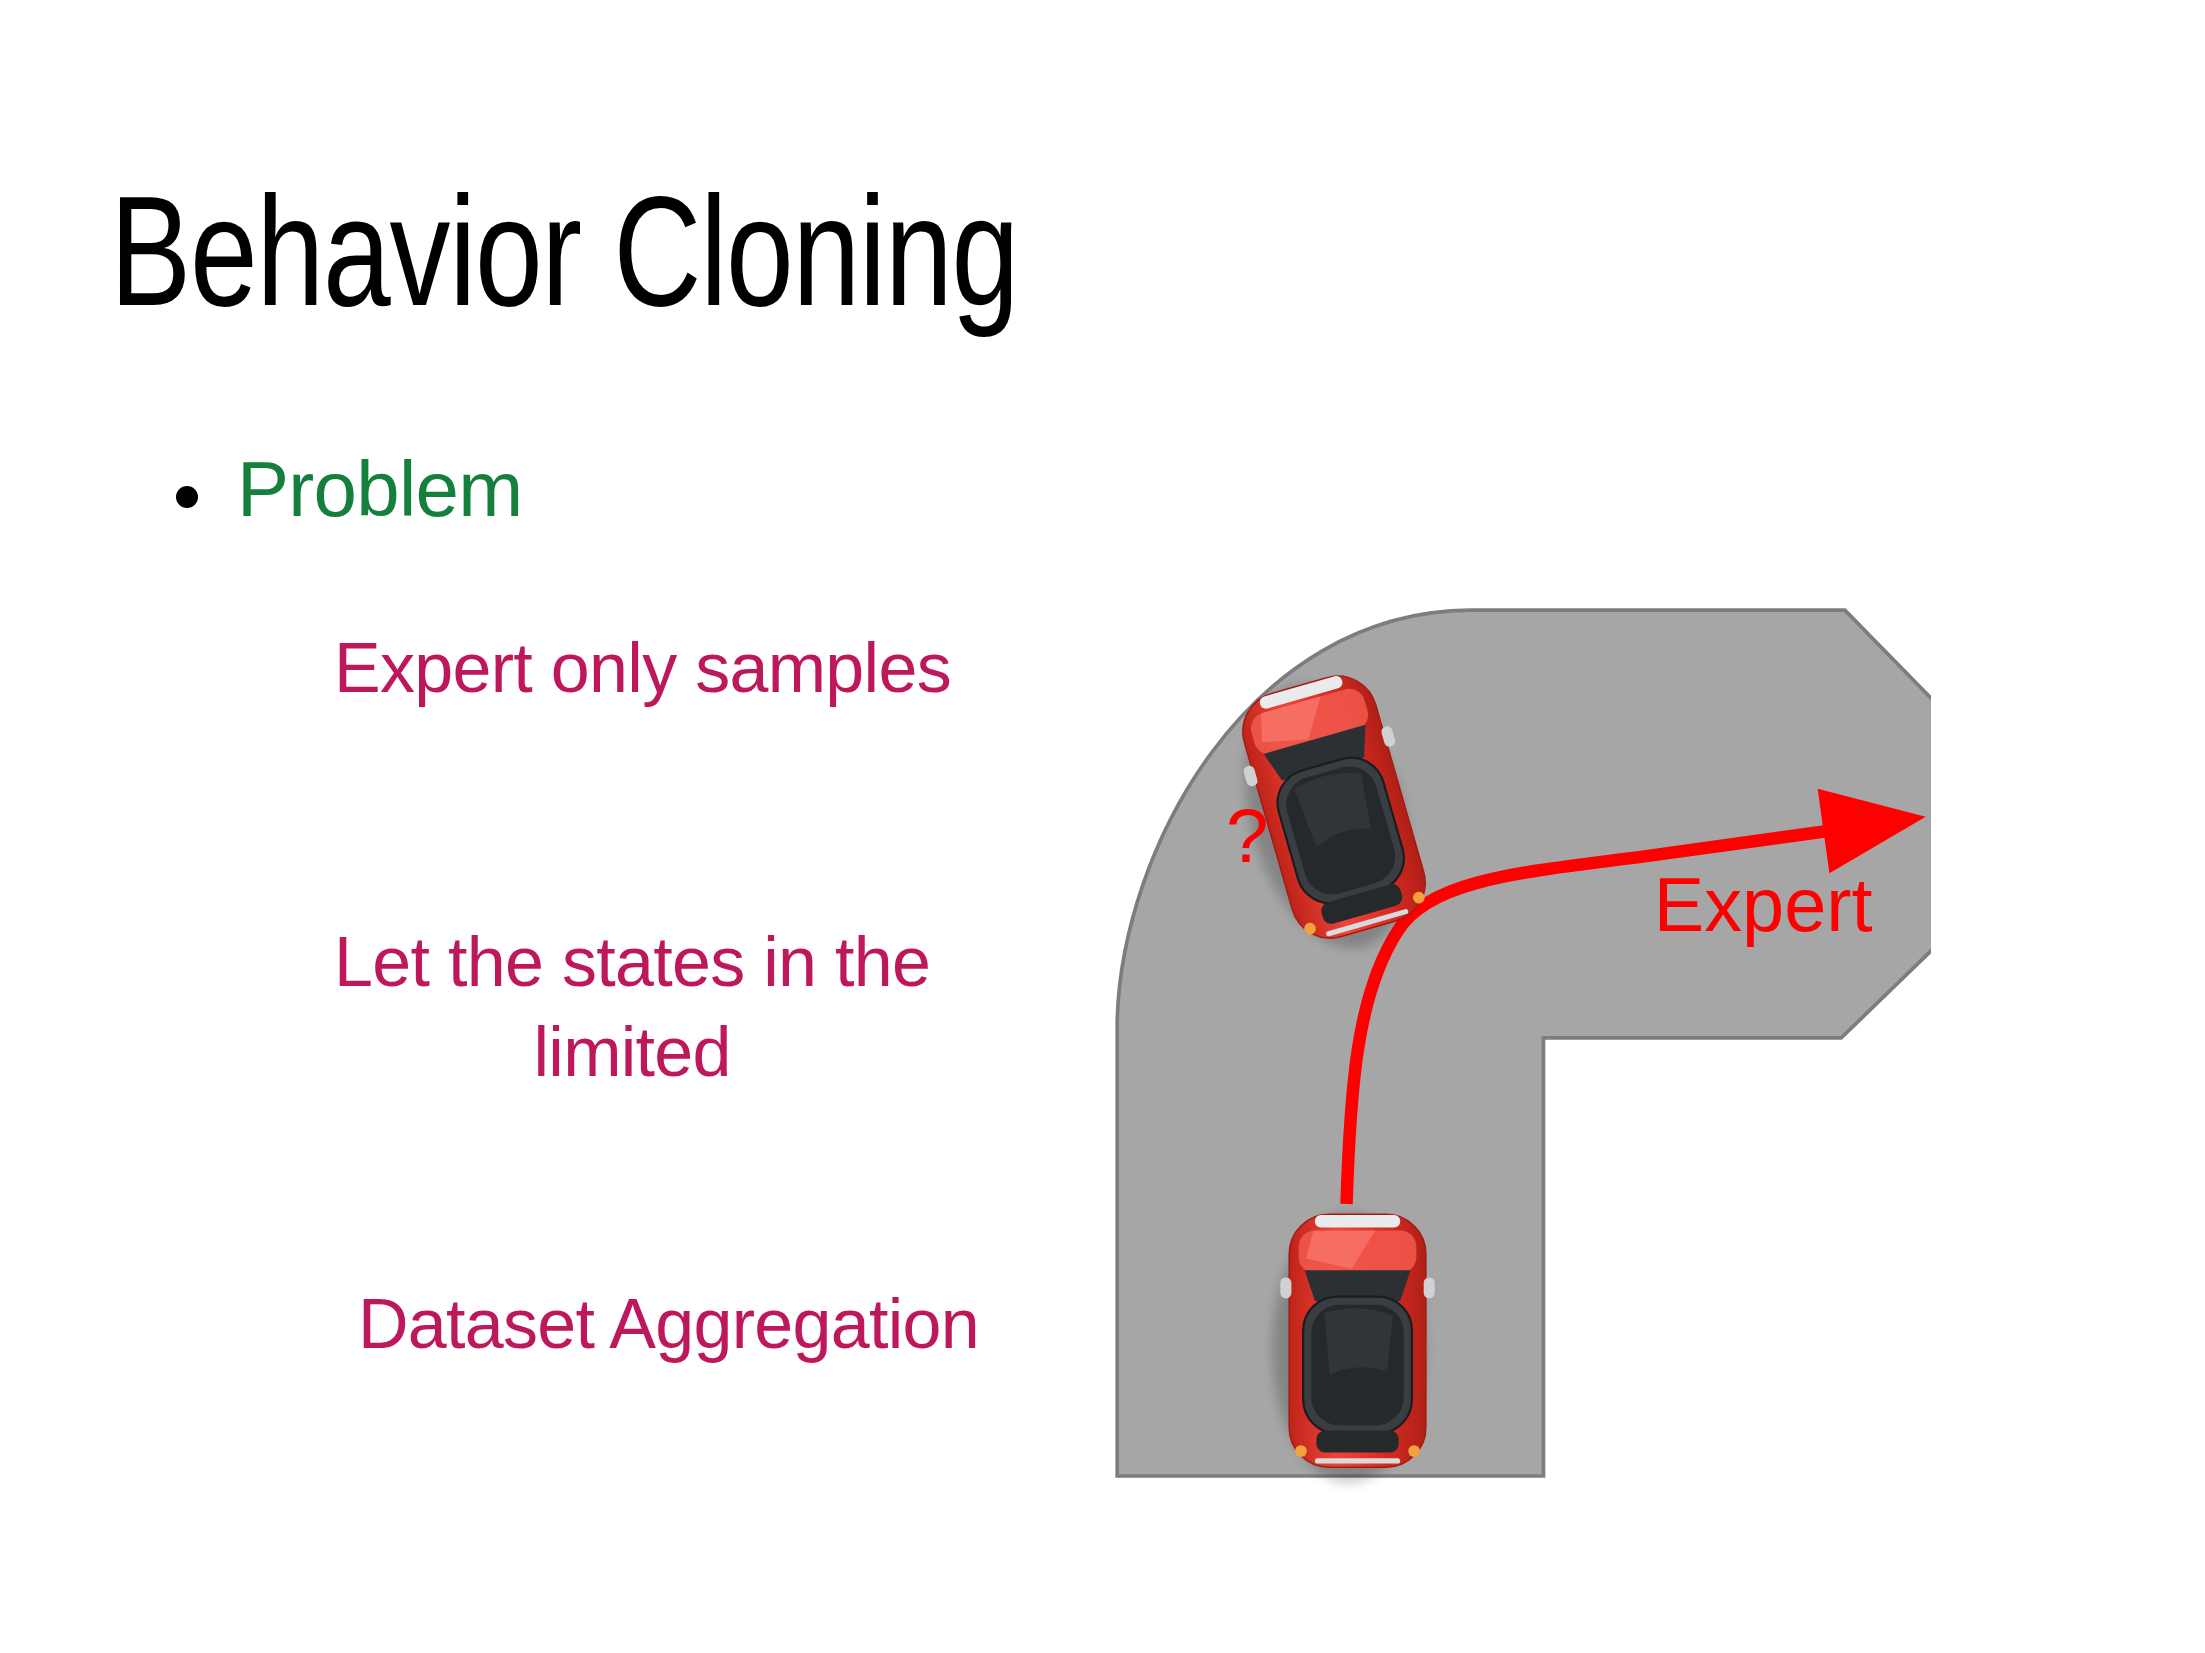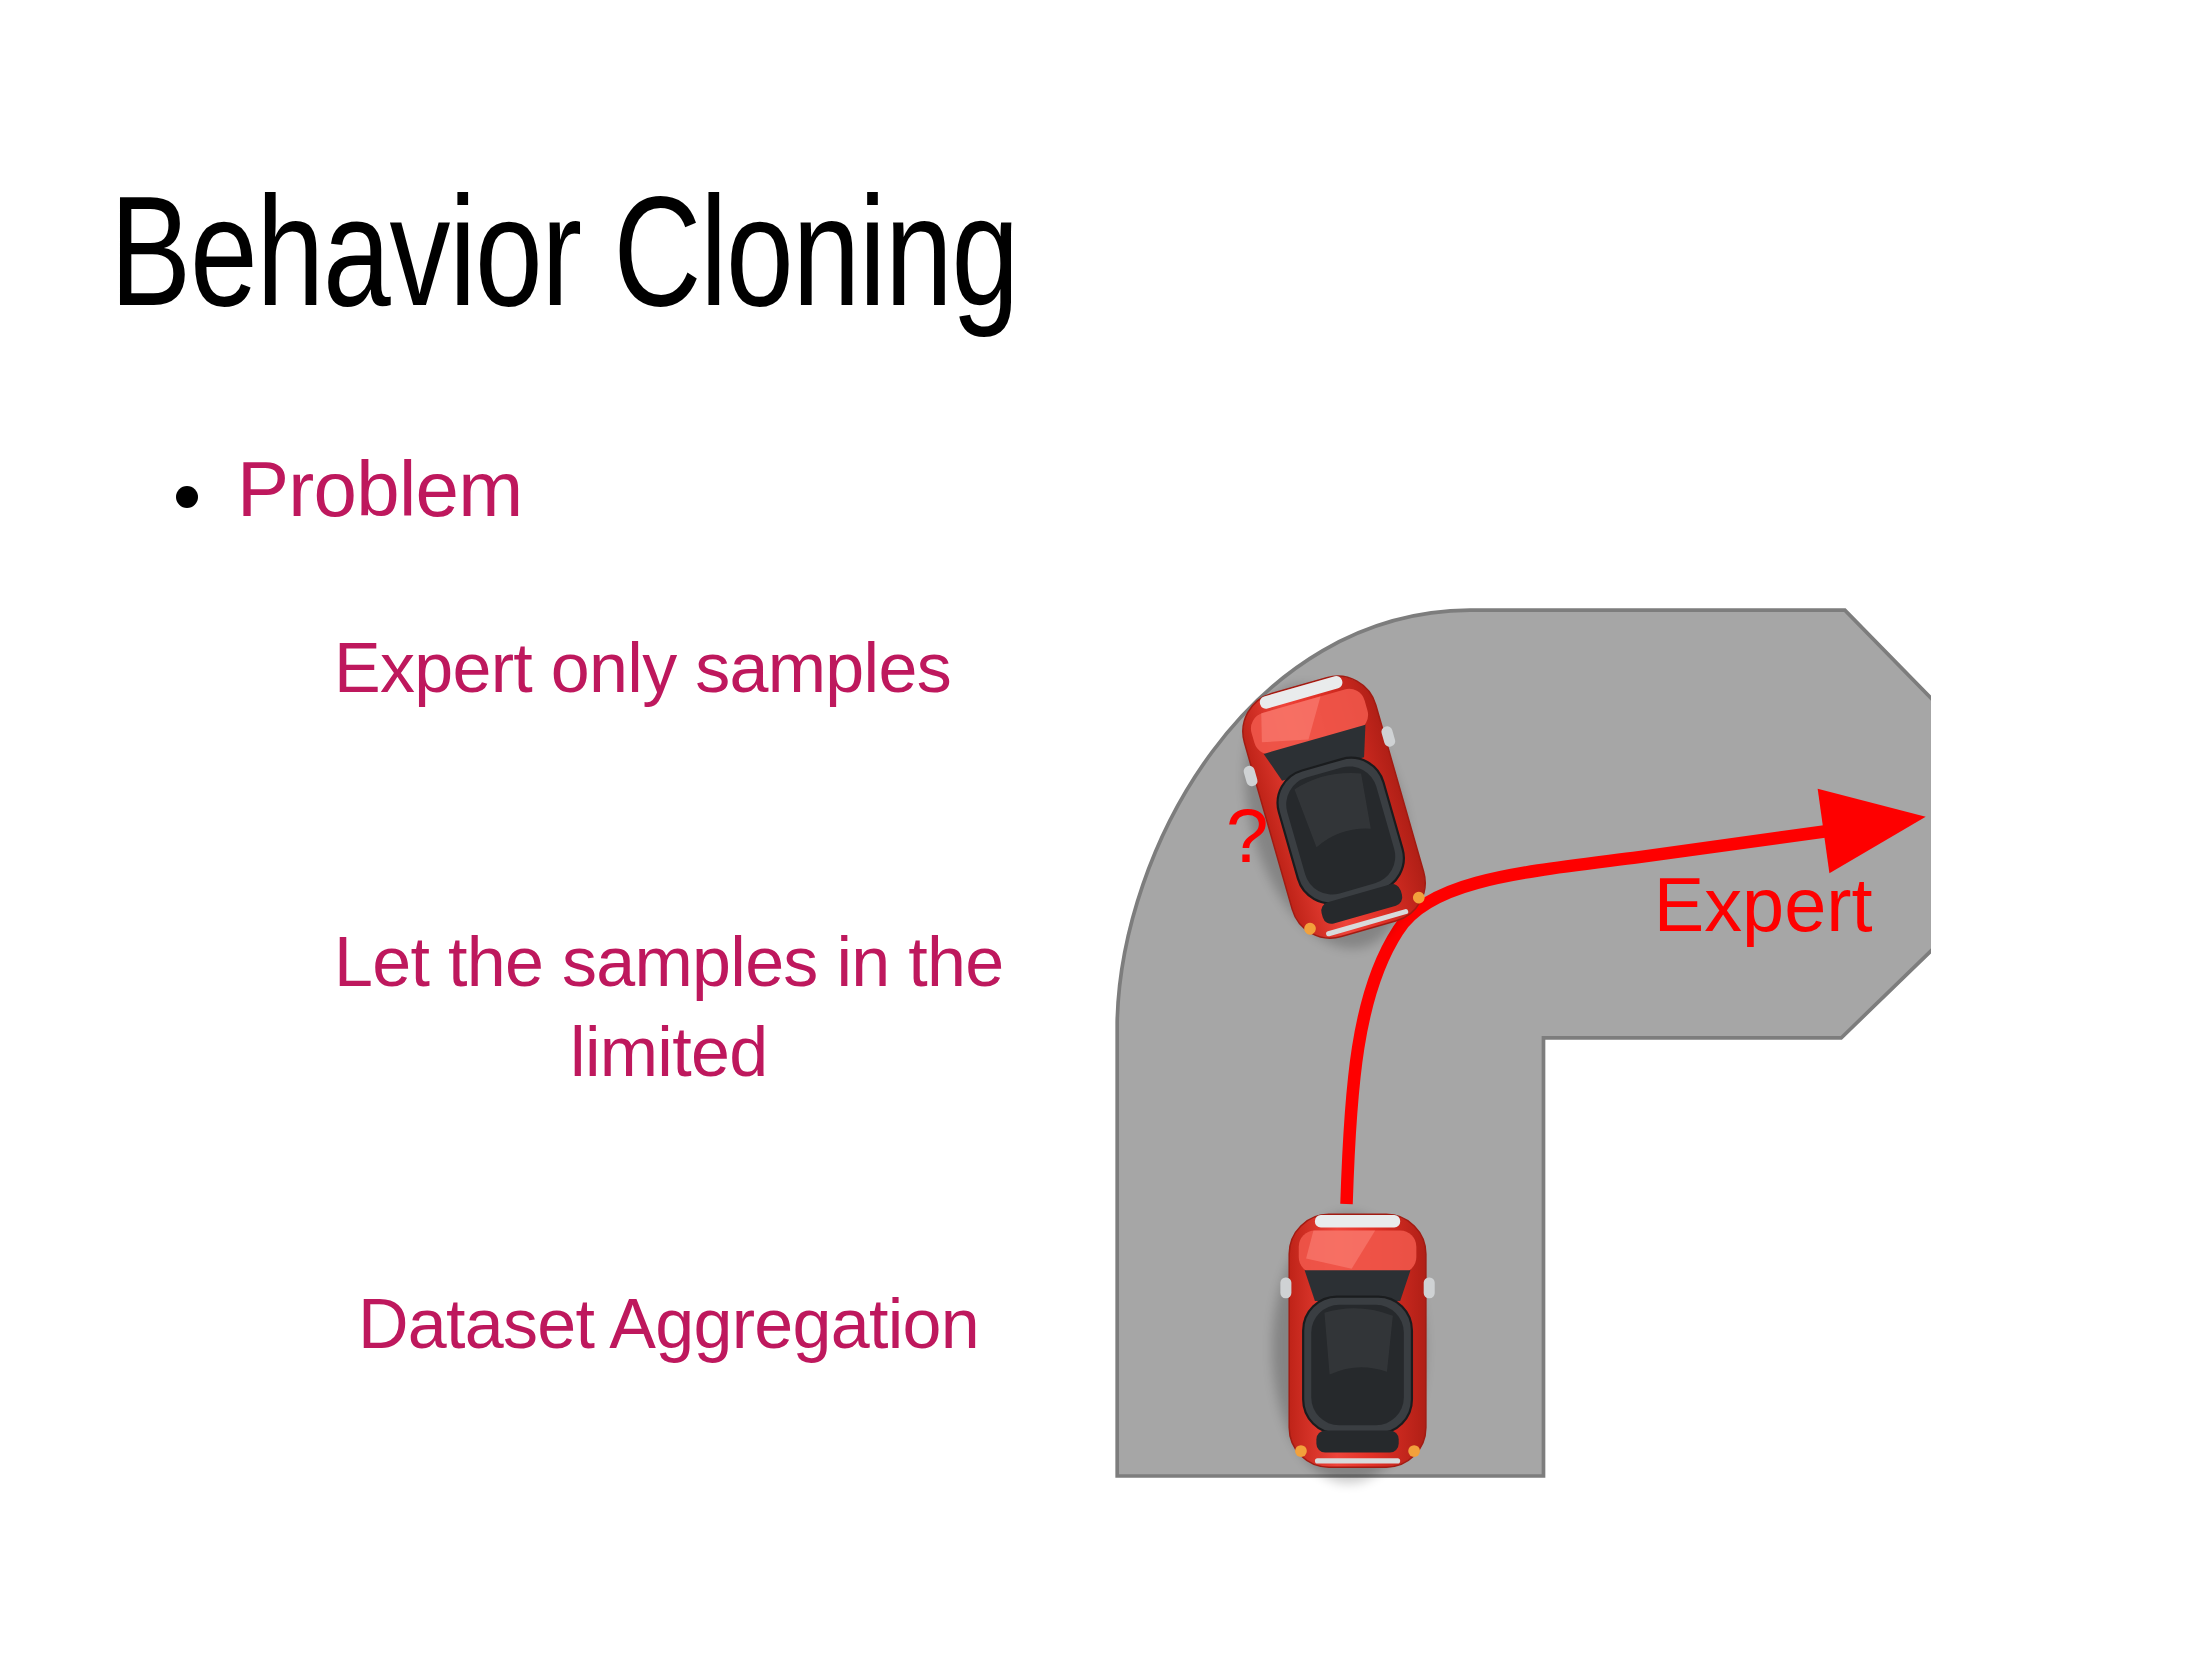--- a/index.html
+++ b/index.html
@@ -37,21 +37,21 @@
     height: 22px;
     border-radius: 50%;
     background: #000000;
   }
   .bullet-label {
     position: absolute;
     left: 237px;
     top: 443px;
     font-size: 78px;
     line-height: 1.2;
-    color: #be185d;
+    color: #15803d;
     letter-spacing: -0.7px;
     white-space: nowrap;
   }
   .block {
     position: absolute;
     left: 334px;
     font-size: 70px;
     line-height: 90px;
     color: #be185d;
     letter-spacing: -0.7px;
@@ -80,21 +80,21 @@
   <div class="title">Behavior Cloning</div>
 
   <div class="bullet-dot"></div>
   <div class="bullet-label">Problem</div>
 
   <div class="block block-1">
     <div>Expert only samples</div>
   </div>
 
   <div class="block block-2">
-    <div>Let the samples in the</div>
+    <div>Let the states in the</div>
     <div>limited</div>
   </div>
 
   <div class="block block-3">
     <div>Dataset Aggregation</div>
   </div>
 
   <svg class="diagram" viewBox="0 0 3000 2250">
     <defs>
       <linearGradient id="carBody" x1="0" y1="0" x2="1" y2="0">

